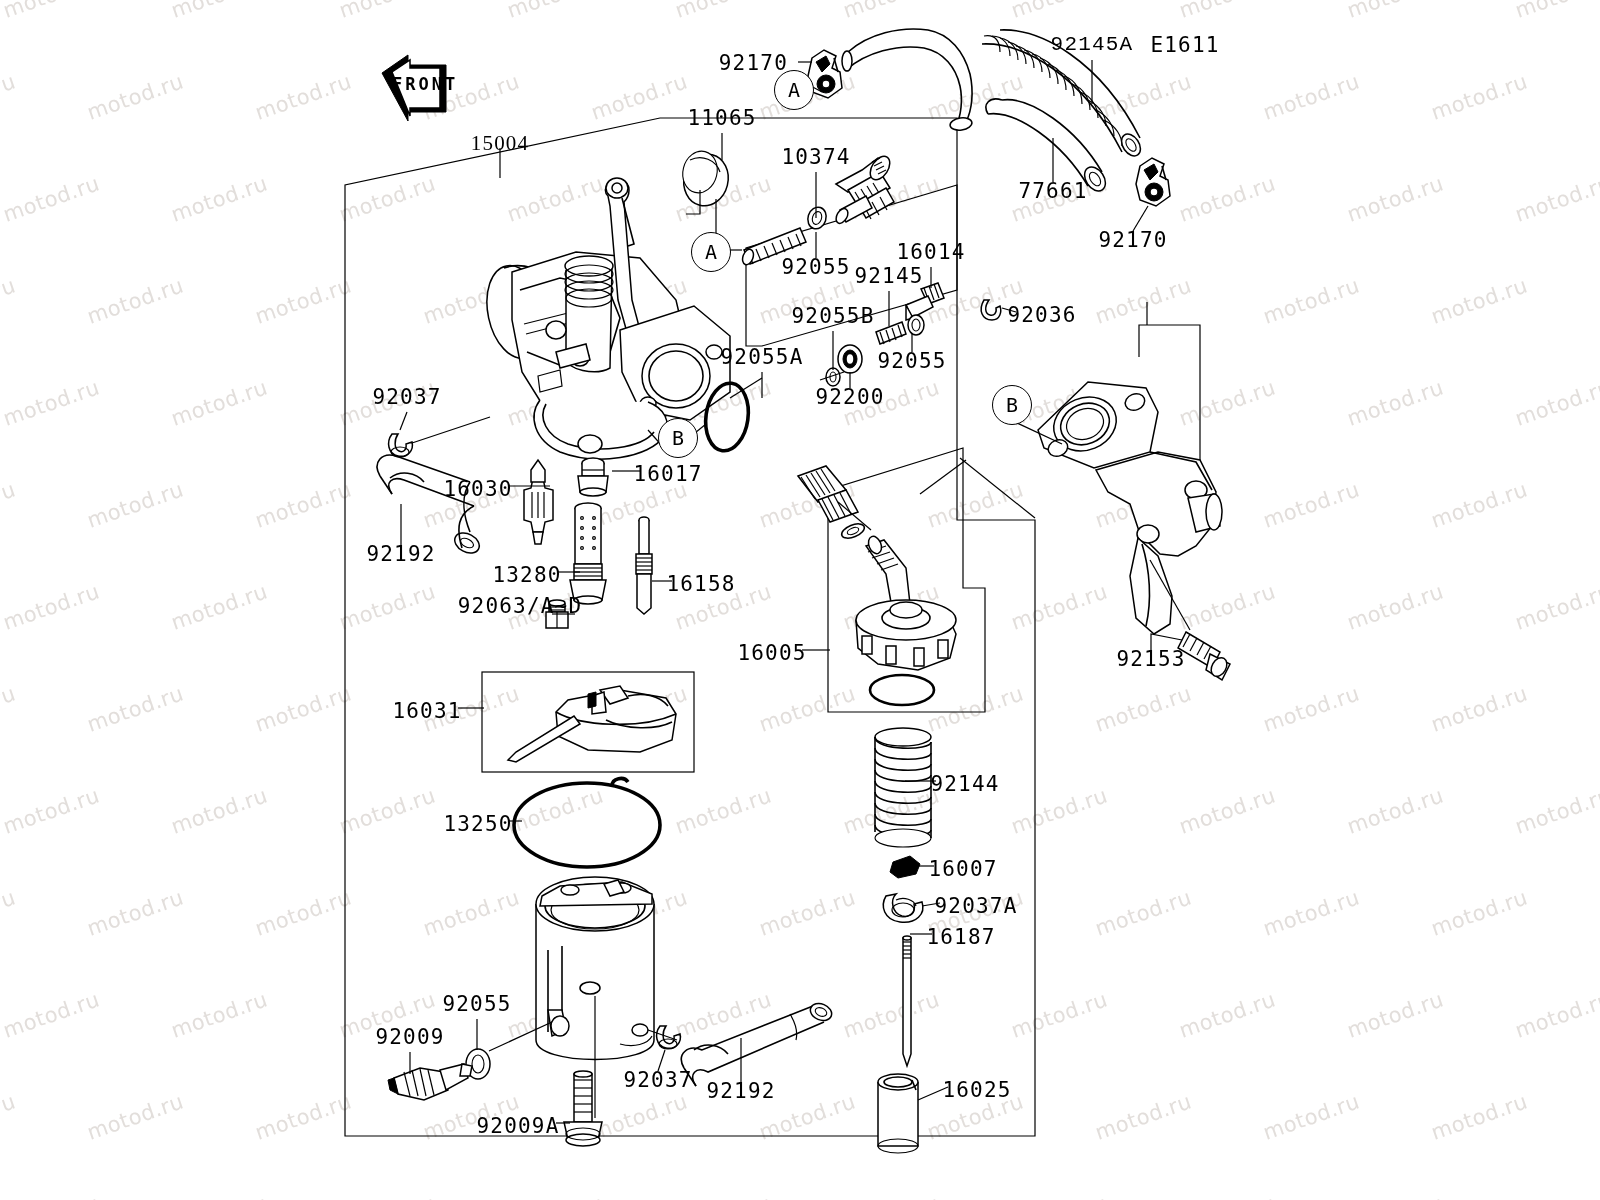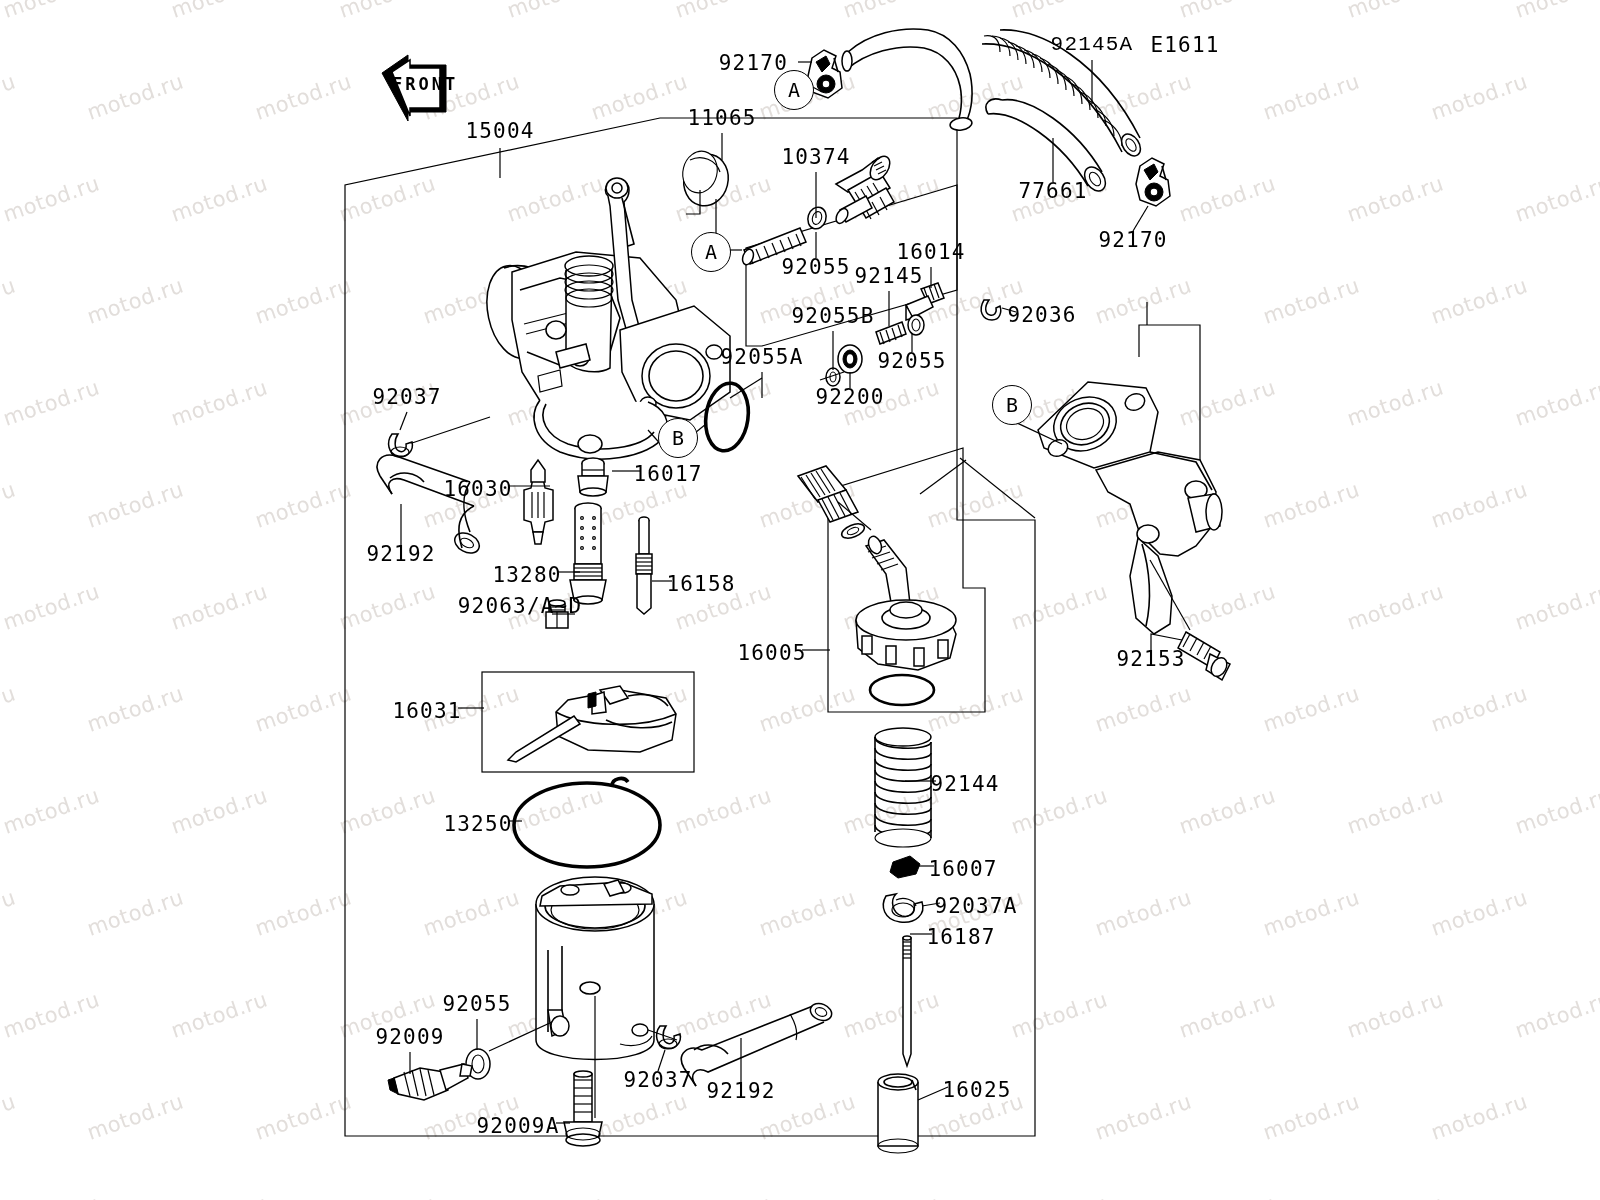--- a/index.html
+++ b/index.html
@@ -788,21 +788,21 @@
     </g>
 
   </svg>
   </div>
 
   <div id="label-layer">
 
     <div class="frontbox" style="left:392px; top:74px;">FRONT</div>
 
 
-  <div class="lbl ctr" style="left: 500px; top: 119px;">15004</div>
+  <div class="lbl ctr" style="left: 500px; top: 131px; font-family: Liberation Serif, serif;">15004</div>
       <div class="lbl ctr" style="left: 722px; top: 106px;">11065</div>
       <div class="lbl ctr" style="left: 816px; top: 145px;">10374</div>
       <div class="lbl rgt" style="left: 788px; top: 51px;">92170</div>
       <div class="lbl ctr" style="left: 1092px; top: 33px; font-family: Liberation Mono, monospace;">92145A</div>
       <div class="lbl ctr" style="left: 1185px; top: 33px;">E1611</div>
       <div class="lbl ctr" style="left: 1053px; top: 179px;">77661</div>
       <div class="lbl ctr" style="left: 1133px; top: 228px;">92170</div>
       <div class="lbl ctr" style="left: 816px; top: 255px;">92055</div>
       <div class="lbl ctr" style="left: 931px; top: 240px;">16014</div>
       <div class="lbl ctr" style="left: 889px; top: 264px;">92145</div>

